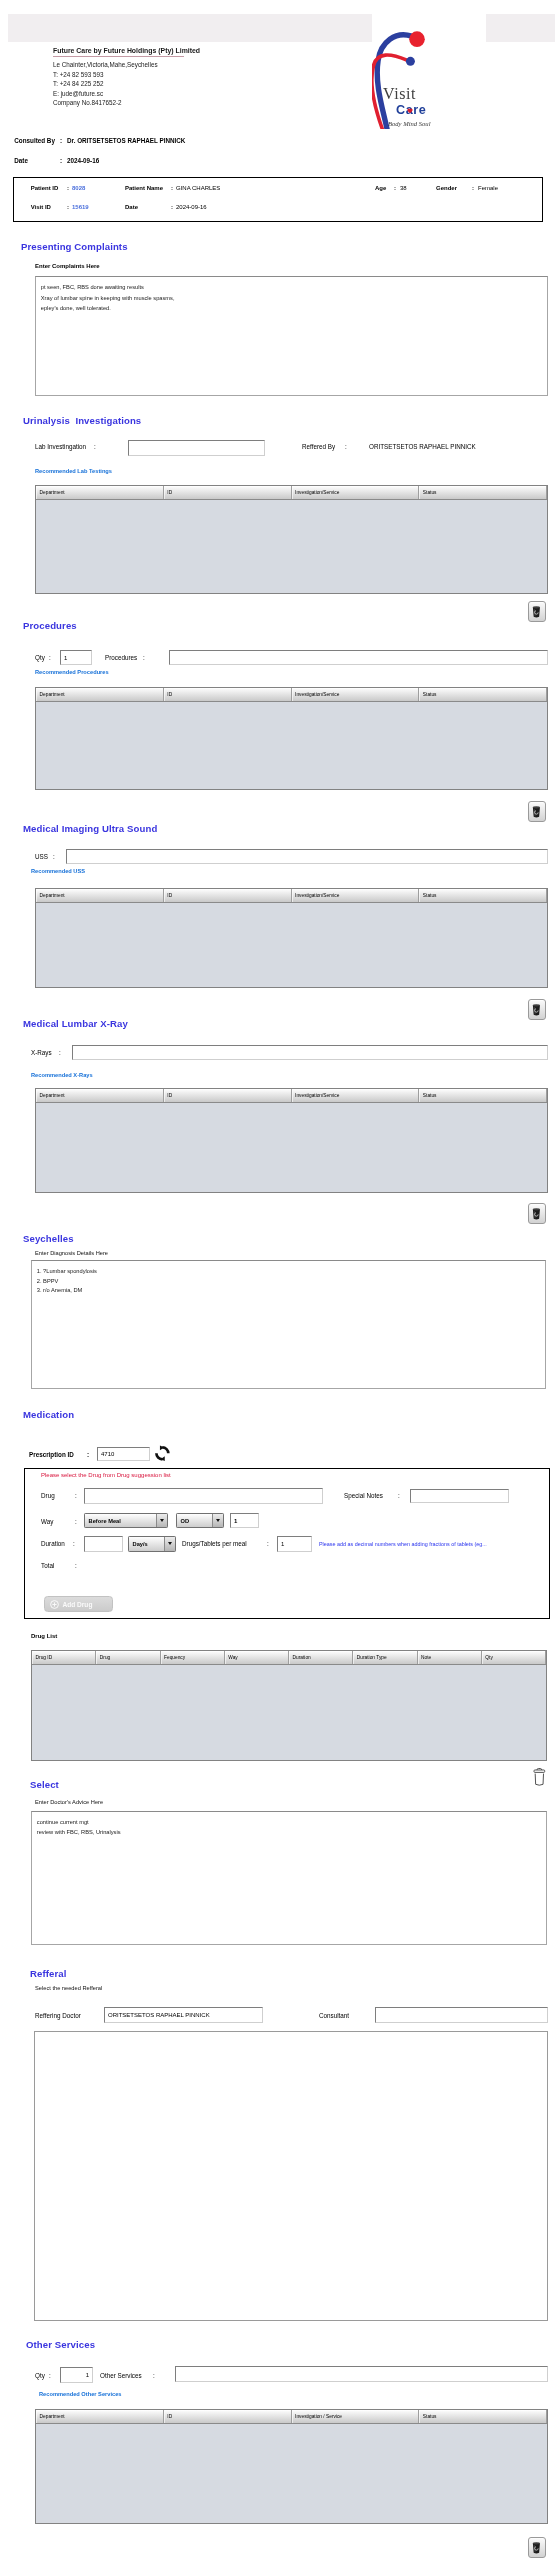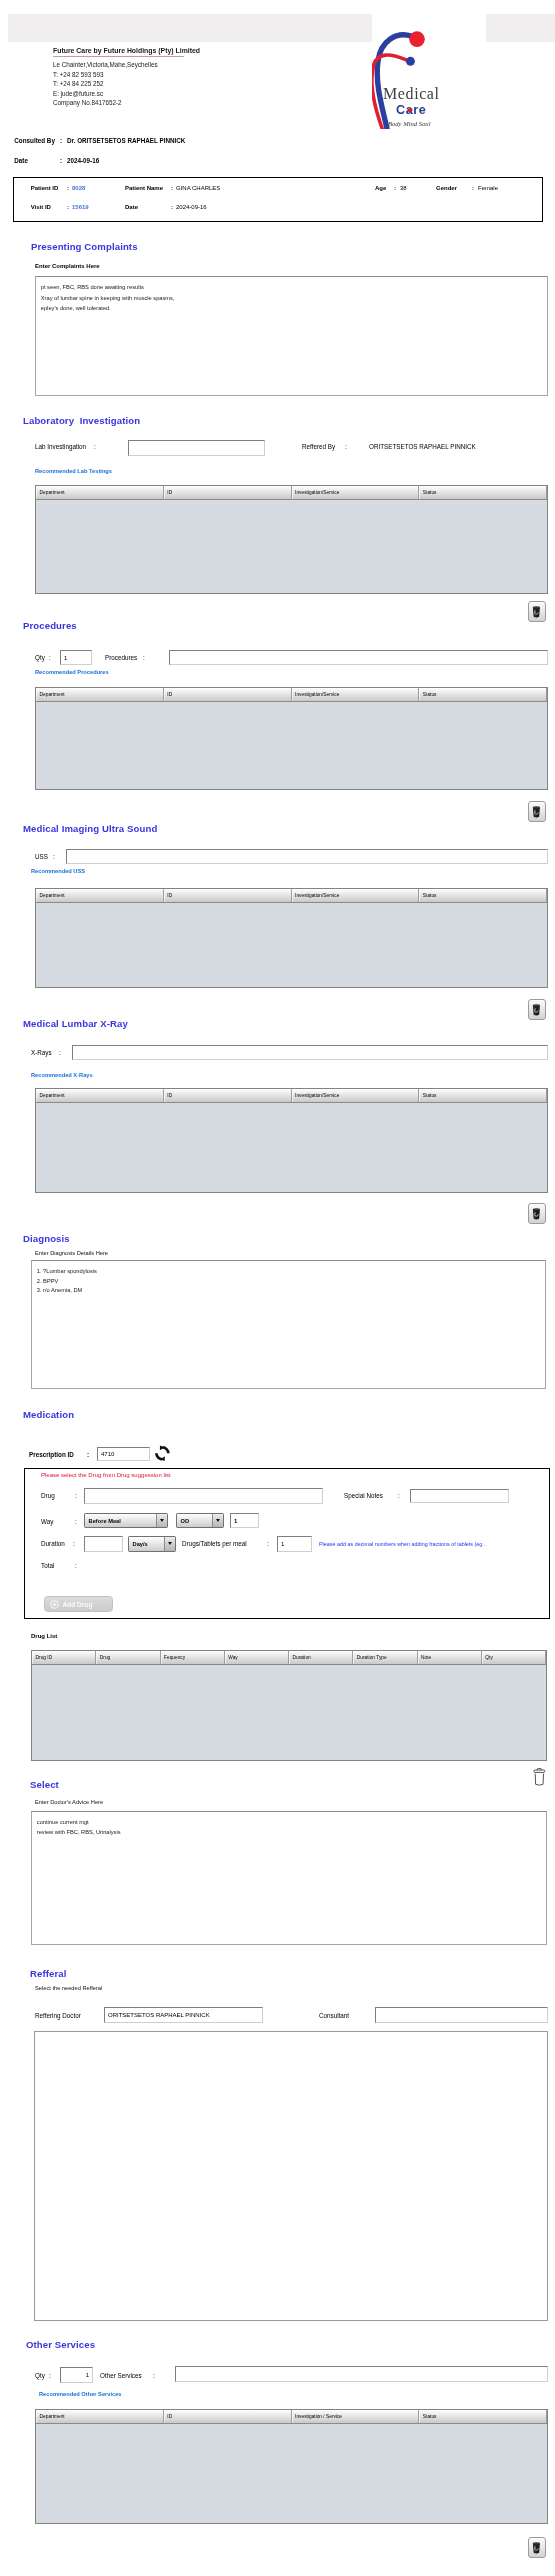--- a/index.html
+++ b/index.html
@@ -67,21 +67,21 @@
   <div class="abs" style="left:53px;top:99px;font-size:6.3px;color:#1a1a1a;">Company No.8417652-2</div>
 
   <div class="logo-box">
     <svg class="abs" style="left:0;top:0;" width="114" height="115" viewBox="0 0 190 192">
       <path d="M 26 197 C 18 158, 4 118, 10 78 C 14 46, 40 28, 66 37" fill="none" stroke="#2b3f9f" stroke-width="9" stroke-linecap="round"></path>
       <path d="M 20 200 C 8 168, -6 120, 2 88 C 7 62, 32 66, 58 77" fill="none" stroke="#e02030" stroke-width="6" stroke-linecap="round"></path>
       <circle cx="75" cy="42" r="13" fill="#e8222e"></circle>
       <circle cx="64" cy="79" r="7.5" fill="#2b3f9f"></circle>
     </svg>
   </div>
-  <div class="logo-future">Medical</div>
+  <div class="logo-future">Visit</div>
   <div class="logo-care">Care</div>
   <svg class="abs" style="left:407px;top:108px;" width="6" height="5.4" viewBox="0 0 10 9">
     <path d="M5 8.5 C1 5.5,0 3.5,1.2 1.8 C2.3 .4,4.2 .8,5 2.2 C5.8 .8,7.7 .4,8.8 1.8 C10 3.5,9 5.5,5 8.5 Z" fill="#d91c2e"></path>
   </svg>
   <div class="logo-tag">Body Mind Soul</div>
 
   <span class="abs t10b" style="left:14.3px;top:137px;font-size:6.3px;">Consulted By</span>
   <span class="abs t10b" style="left:60px;top:137px;font-size:6.3px;">:</span>
   <span class="abs t10b" style="left:67px;top:137px;font-size:6.3px;">Dr.  ORITSETSETOS RAPHAEL PINNICK</span>
   <span class="abs t10b" style="left:14.3px;top:157px;font-size:6.3px;">Date</span>
@@ -102,27 +102,27 @@
     <span class="abs t10b" style="left:458px;top:7.2px;">:</span>
     <span class="abs t10" style="left:464px;top:7.2px;">Female</span>
     <span class="abs t10b" style="left:16.7px;top:26px;">Visit ID</span>
     <span class="abs t10b" style="left:53px;top:26px;">:</span>
     <span class="abs t10b blue" style="left:58px;top:26px;">15619</span>
     <span class="abs t10b" style="left:111px;top:26px;">Date</span>
     <span class="abs t10b" style="left:157px;top:26px;">:</span>
     <span class="abs t10" style="left:162px;top:26px;">2024-09-16</span>
   </div>
 
-  <div class="abs h1" style="left:31px;top:241px;">Presenting Complaints</div>
+  <div class="abs h1" style="left:21px;top:241px;">Presenting Complaints</div>
   <div class="abs t10b" style="left:35px;top:263px;">Enter Complaints Here</div>
   <textarea class="ta" style="left: 35px; top: 276px; width: 513px; height: 120px; font-size: 5.7px; line-height: 10.8px; padding: 4.8px;">pt seen, FBC, RBS done awaiting results
 Xray of lumbar spine in keeping with muscle spasms,
 epley's done, well tolerated.</textarea>
 
-  <div class="abs h1" style="left:23px;top:415px;">Laboratory  Investigation</div>
+  <div class="abs h1" style="left:23px;top:415px;">Urinalysis  Investigations</div>
   <span class="abs" style="left:35px;top:443px;font-size:6.3px;color:#000;">Lab Investingation</span>
   <span class="abs" style="left:94px;top:443px;font-size:6.3px;color:#000;">:</span>
   <input class="inp inp3d" style="left: 128px; top: 440px; width: 137px; height: 15.5px;">
   <span class="abs" style="left:302px;top:443px;font-size:6.3px;color:#000;">Reffered By</span>
   <span class="abs" style="left:345px;top:443px;font-size:6.3px;color:#000;">:</span>
   <span class="abs" style="left:369px;top:443px;font-size:6.3px;color:#000;">ORITSETSETOS RAPHAEL PINNICK</span>
   <div class="abs rec" style="left:35px;top:468px;">Recommended Lab Testings</div>
   <div class="tbl" style="left:35px;top:485px;width:513px;height:109px;">
     <div class="hdr">
       <div class="hc hc4">Department</div>
@@ -206,21 +206,21 @@
   </div>
   <div class="trash-btn" style="left:528px;top:1203px;">
     <svg width="10.8" height="13" viewBox="0 0 18 22">
       <path d="M3 4 L15 4 L13.6 20 Q9 22.3 4.4 20 Z" fill="#1c1c1c"></path>
       <ellipse cx="9" cy="4" rx="6.2" ry="1.9" fill="#3d3d3d"></ellipse>
       <path d="M5.2 6.5 Q6.2 14 6.8 19" stroke="#5c5c5c" fill="none" stroke-width="1"></path>
       <circle cx="9" cy="12.5" r="3" fill="none" stroke="#e9e9e9" stroke-width="1.2" stroke-dasharray="12 6"></circle>
     </svg>
   </div>
 
-  <div class="abs h1" style="left:23px;top:1233px;">Diagnosis</div>
+  <div class="abs h1" style="left:23px;top:1233px;">Seychelles</div>
   <div class="abs t9" style="left:35px;top:1250px;">Enter Diagnosis Details Here</div>
   <textarea class="ta" style="left: 31px; top: 1260px; width: 515px; height: 129px; font-size: 5.7px; line-height: 9.6px; padding: 6px 4.8px;">1. ?Lumbar spondylosis
 2. BPPV
 3. r/o Anemia, DM</textarea>
 
   <div class="abs h1" style="left:23px;top:1409px;text-align:right;">Medication</div>
   <span class="abs t10b" style="left:29px;top:1451px;font-size:6.3px;">Prescription ID</span>
   <span class="abs t10b" style="left:87px;top:1451px;font-size:6.3px;">:</span>
   <input class="inp inp3d" style="left: 97px; top: 1447px; width: 53px; height: 14.3px;" value="4710">
   <div class="abs" style="left:154px;top:1445px;width:16.7px;height:16.7px;cursor:pointer;">

